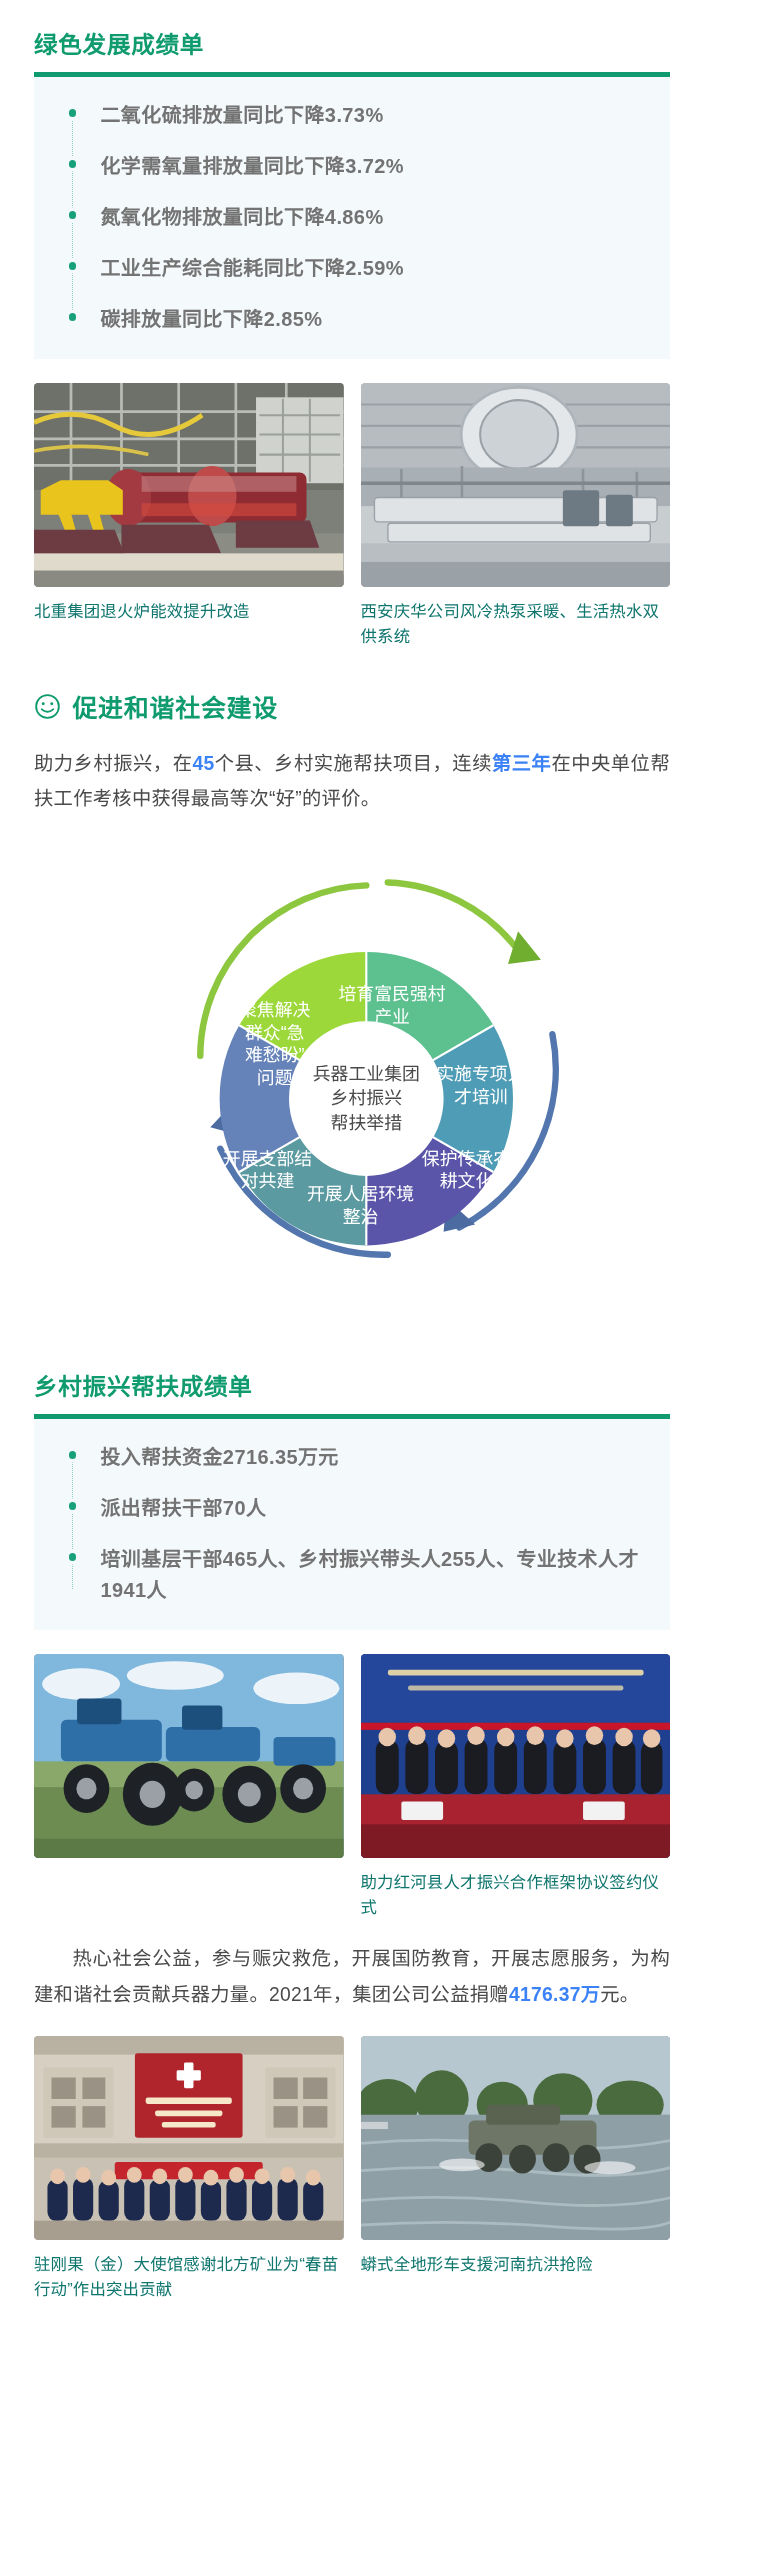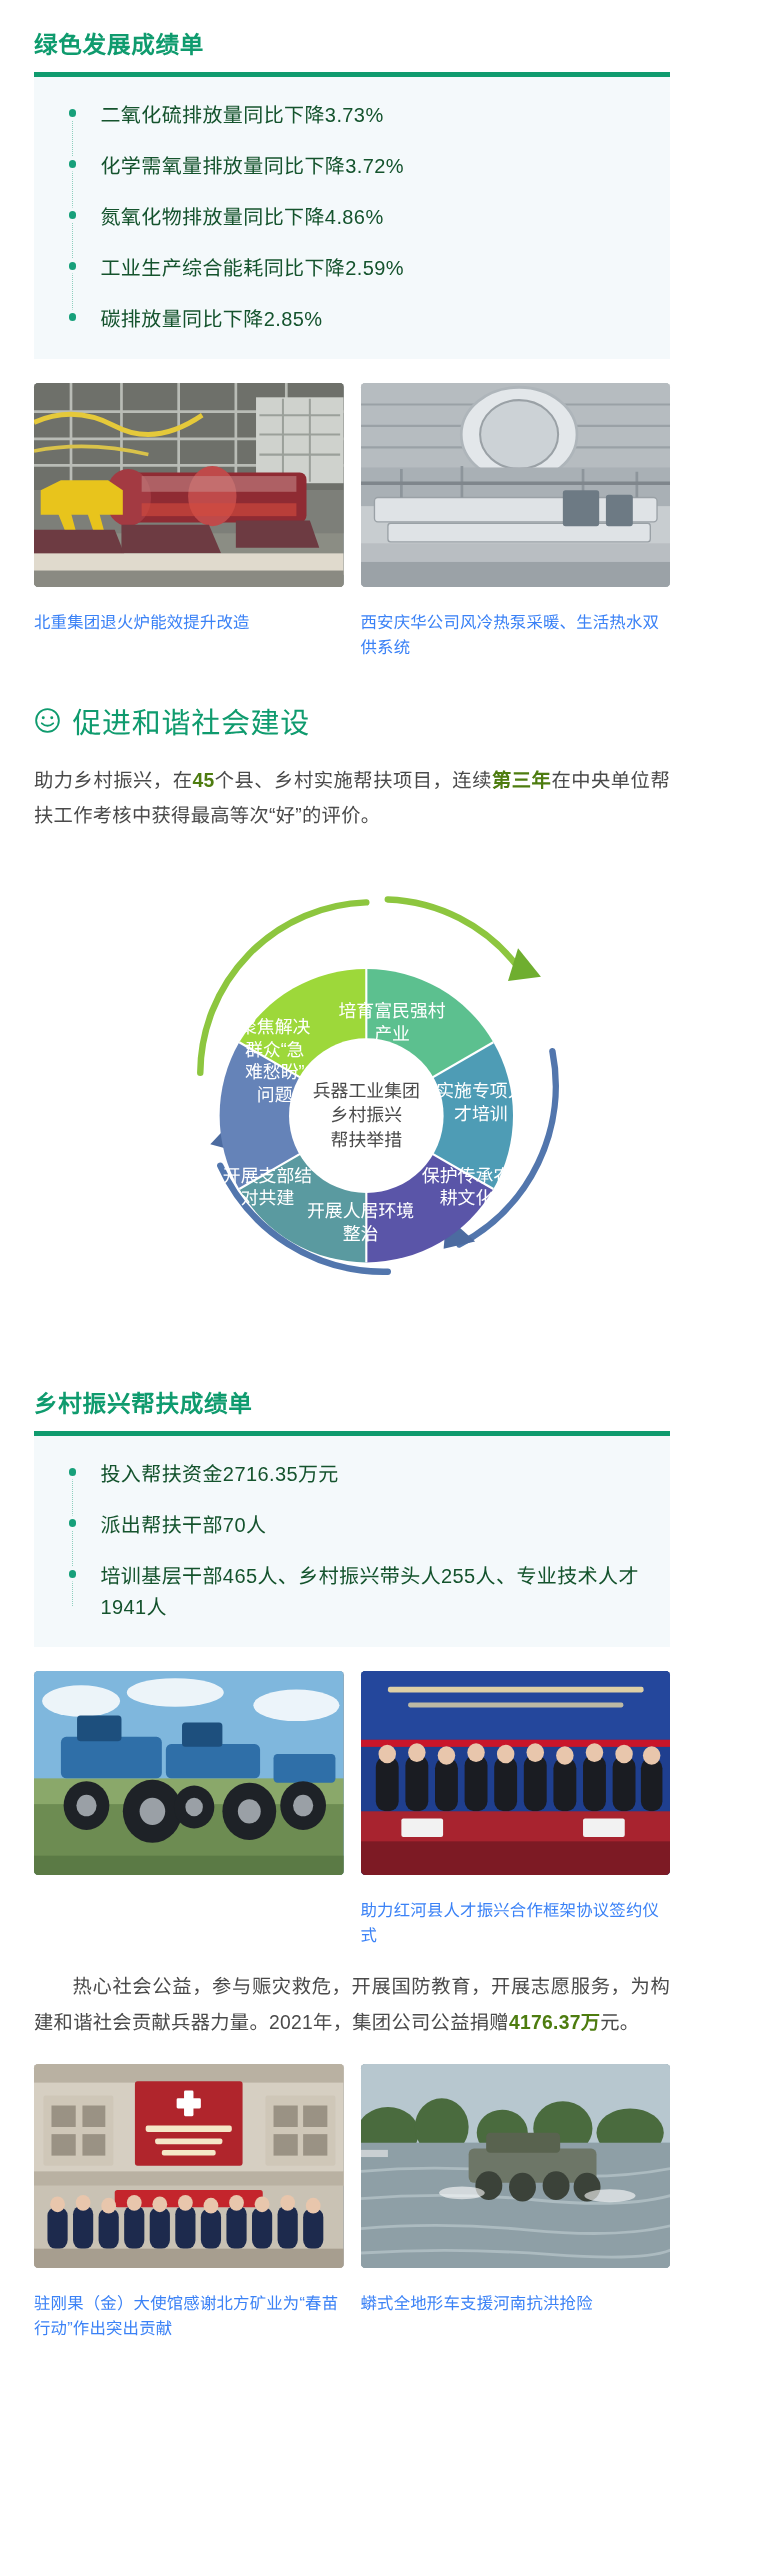--- a/index.html
+++ b/index.html
@@ -55,79 +55,79 @@
     flex: 0 0 auto;
     width: 7.9px; height: 7.9px;
     border-radius: 50%;
     background: #17a07a;
     margin: 9.3px 24px 0 1.4px;
     position: relative;
     z-index: 3;
     box-shadow: 0 0 0 3.6px #f4f9fb;
   }
   .bullet-text {
-    color: #14532d;
+    color: #737373;
     font-size: 20px;
     line-height: 1.55;
-    font-weight: 400;
+    font-weight: 700;
     letter-spacing: 0.4px;
   }
 
   
   .img-row {
     display: flex;
     gap: 17px;
     margin-top: 24px;
   }
   .img-cell { flex: 1 1 0; min-width: 0; }
   .photo {
     width: 100%;
     height: 204px;
     border-radius: 4.3px;
     overflow: hidden;
     position: relative;
     background: #9aa3a8;
   }
   .photo svg { display: block; width: 100%; height: 100%; }
   .caption {
-    margin-top: 23px;
+    margin-top: 12px;
     font-size: 16.4px;
     line-height: 1.5;
-    color: #3b82f6;
+    color: #0f766e;
     letter-spacing: 0.2px;
   }
 
   
   .icon-head {
     display: flex;
     align-items: center;
     gap: 11.4px;
     margin-top: 40px;
   }
   .icon-head .glyph {
     flex: 0 0 auto;
     width: 27px; height: 27px;
   }
   .icon-head .txt {
-    font-size: 29px;
-    font-weight: normal;
+    font-size: 25px;
+    font-weight: bold;
     color: #0f9b6e;
     letter-spacing: 0.7px;
   }
 
   
   .para {
     margin-top: 21.5px;
     font-size: 19.3px;
     line-height: 1.85;
     color: #4a4a4a;
     text-align: justify;
     letter-spacing: 0.3px;
   }
-  .para .hl { color: #4d7c0f; font-weight: bold; }
+  .para .hl { color: #3b82f6; font-weight: bold; }
   .para.indent { text-indent: 2em; }
 
   
   .wheel-wrap {
     width: 100%;
     display: flex;
     justify-content: center;
     margin-top: 24px;
   }
   .wheel { width: 544px; height: 501px; }

